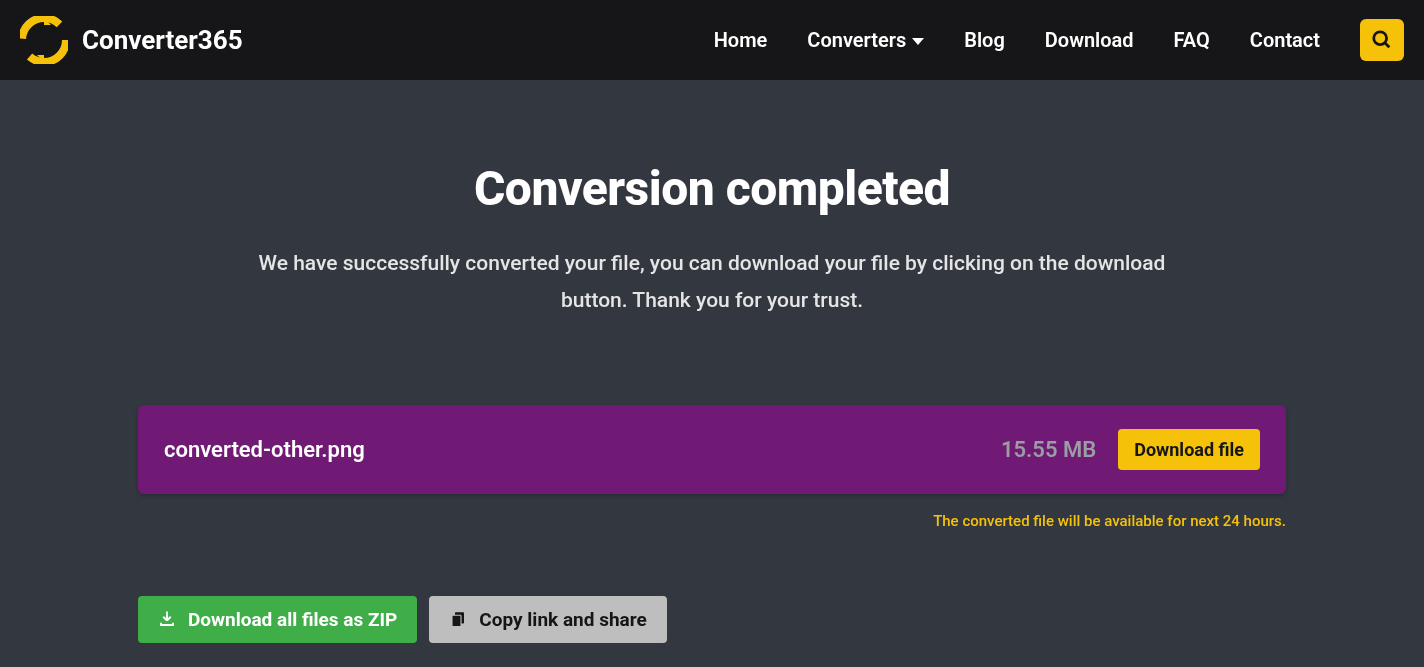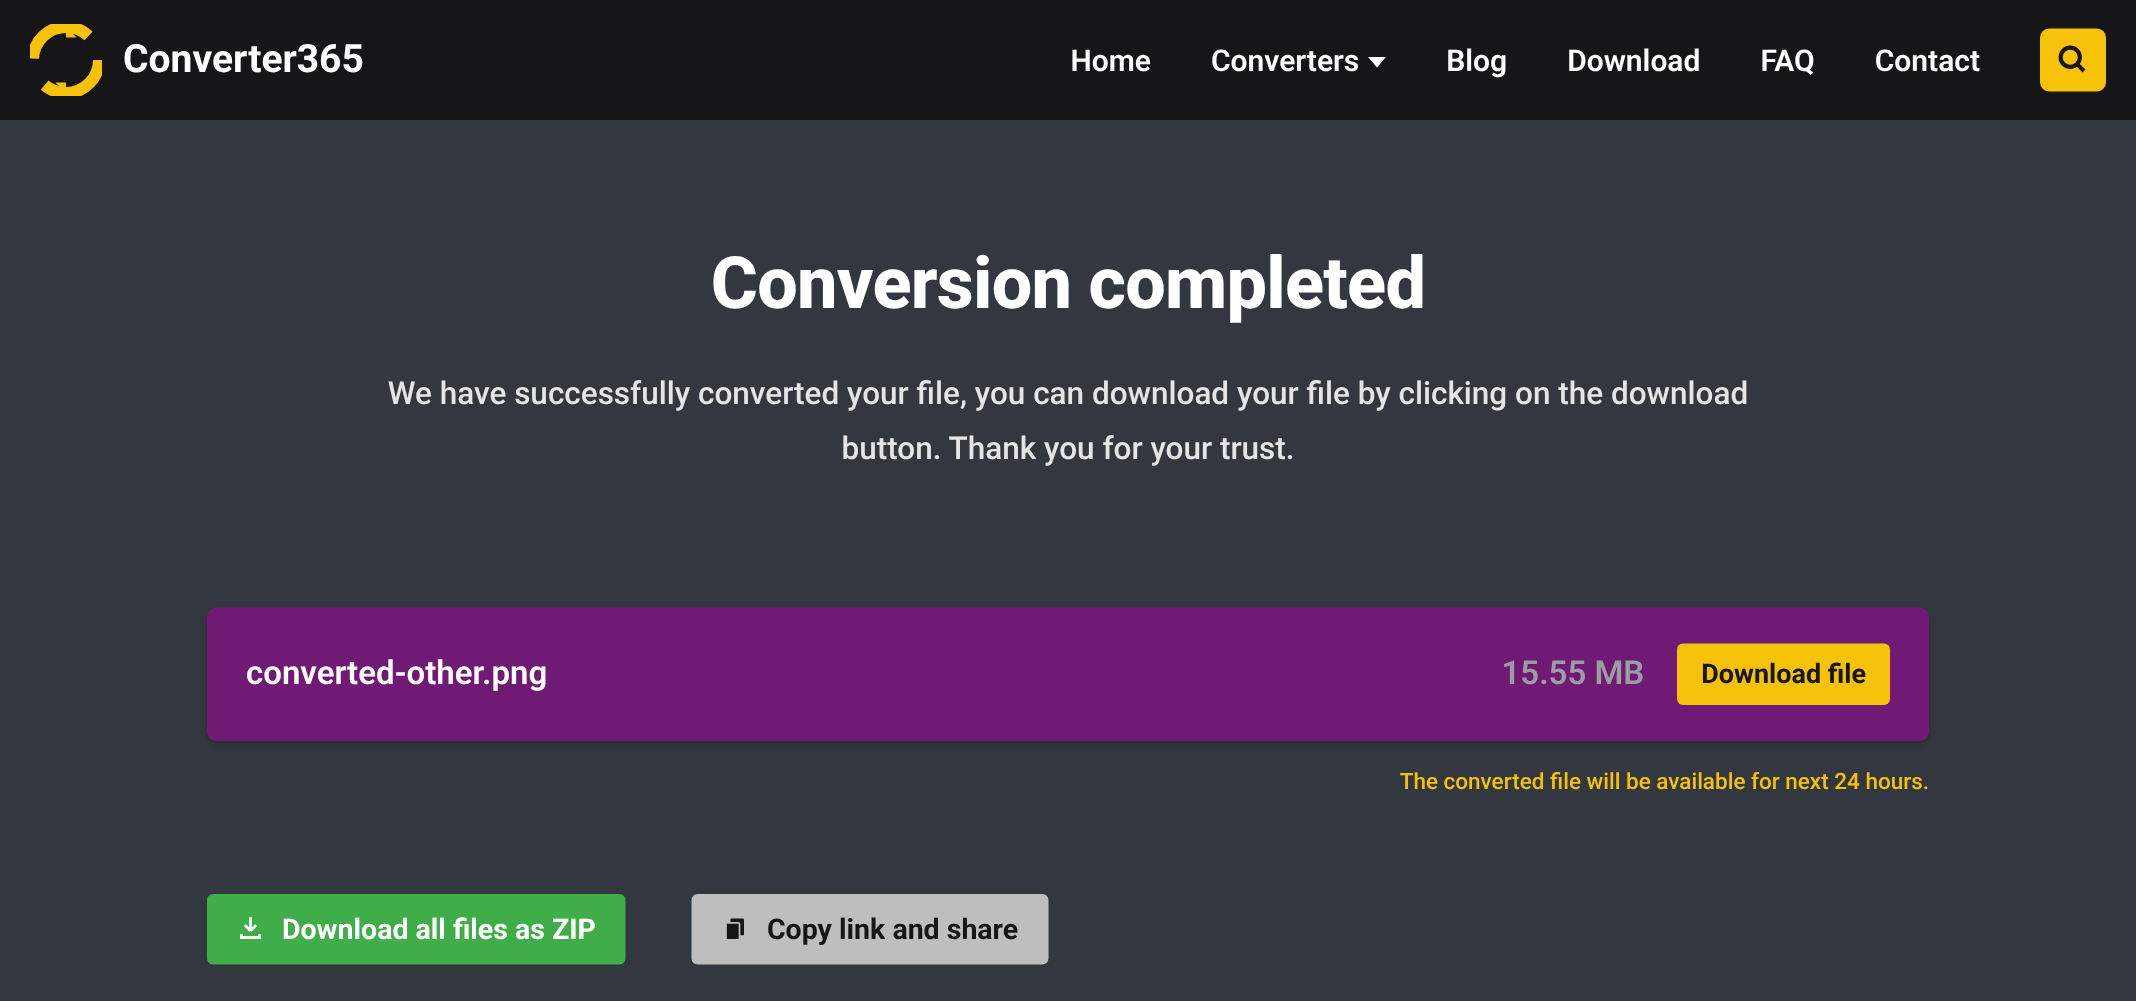--- a/index.html
+++ b/index.html
@@ -152,21 +152,20 @@
   background: #bebebe;
   color: #161618;
   font-size: 19px;
   font-weight: 700;
   padding: 12px 20px;
   border-radius: 4px;
   display: flex;
   align-items: center;
   gap: 12px;
   cursor: pointer;
-  margin-left: 32px;
 }
 .share-row {
   width: 1148px;
   margin: 24px auto 0;
   display: flex;
   align-items: center;
   gap: 14px;
 }
 .share-icons {
   display: flex;

